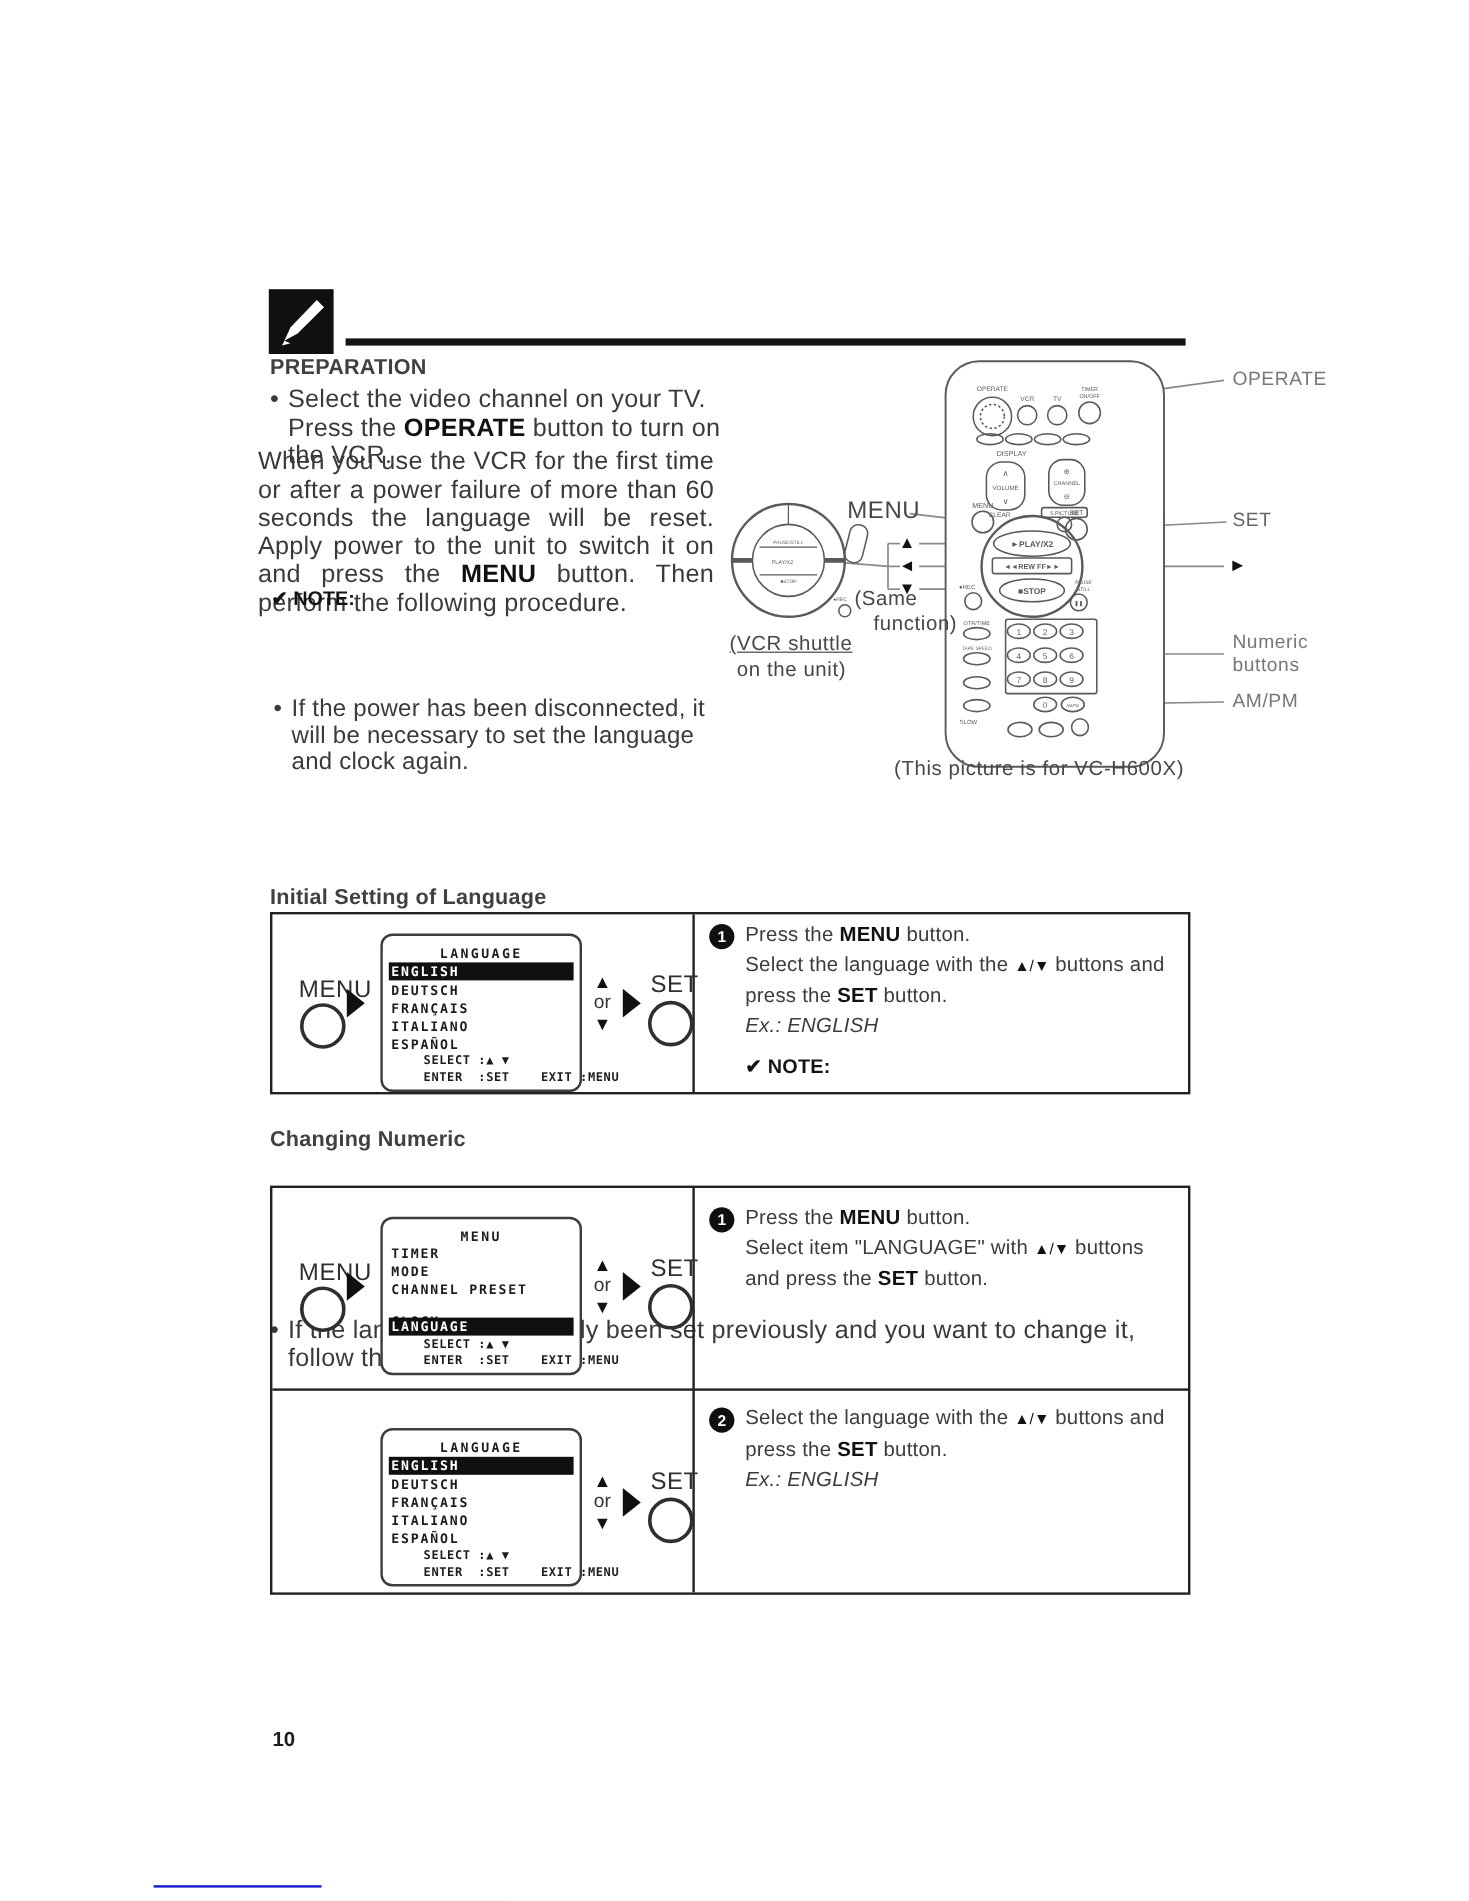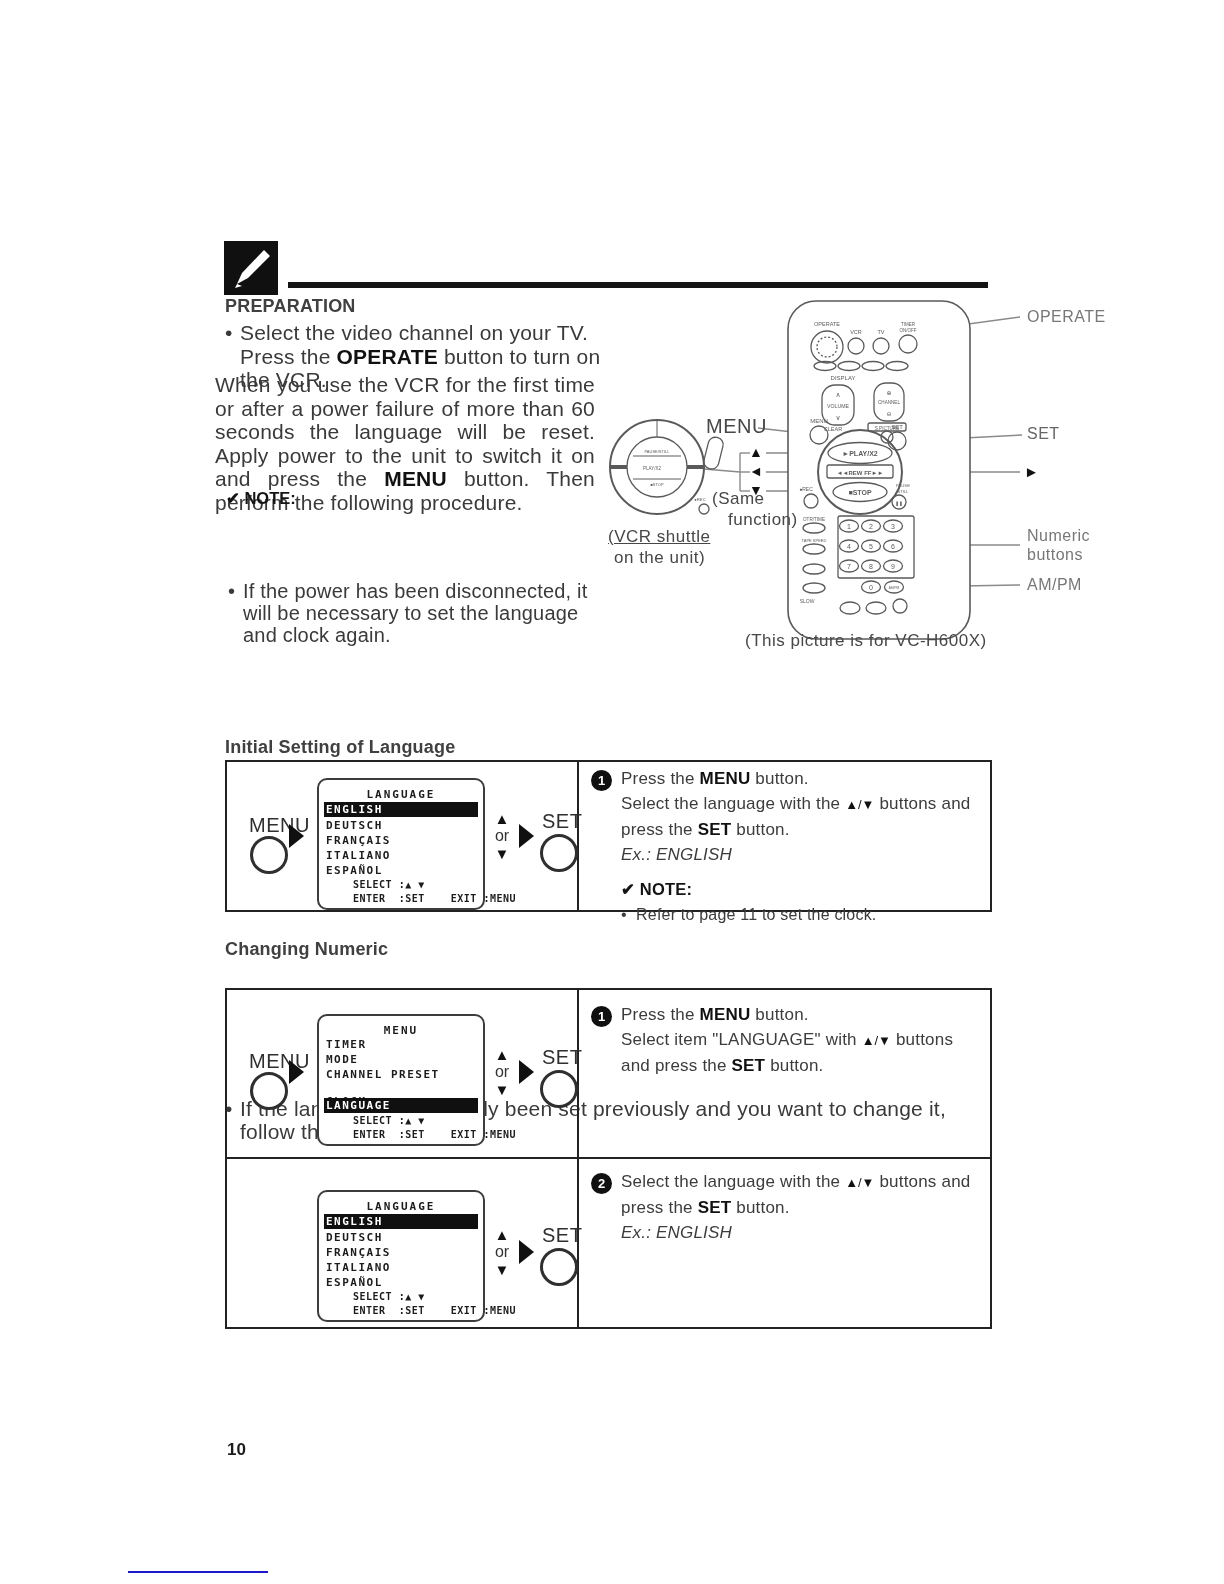--- a/index.html
+++ b/index.html
@@ -244,21 +244,20 @@
     <span class="fat-arrow" style="left:292px;top:62px;"></span>
     <span class="cbtn-label" style="left:315px;top:48px;">SET</span>
     <span class="cbtn" style="left:313px;top:72px;"></span>
 
     <span class="stepnum" style="left:364px;top:8px;">1</span>
     <div class="steptxt" style="left:394px;top:4px;width:358px;">
       <span>Press the </span><b>MENU</b><span> button.</span><br>
       <span>Select the language with the </span><span class="tri">▲/▼</span><span> buttons and press the </span><b>SET</b><span> button.</span>
       <span class="em" style="display:block;">Ex.: ENGLISH</span>
       <span class="note-head" style="display:block;margin-top:10px;"><span>✔</span> <span>NOTE:</span></span>
-      <span style="display:block;font-size:16px;">•&nbsp;&nbsp;<span>Refer to page 11 to set the clock.</span></span>
     </div>
   </div>
 
   <div class="abs h2" style="left:225px;top:939px;">Changing Numeric</div>
   <div class="abs body-txt bullet" style="left:225px;top:960px;width:745px;">If the language has already been set previously and you want to change it, follow the steps below.</div>
   <div class="abs tbl" style="left:225px;top:988px;width:763px;height:337px;">
     <div class="vdiv" style="left:350px;"></div>
     <div class="hdiv" style="top:167px;"></div>
 
     <span class="cbtn-label" style="left:22px;top:60px;">MENU</span>

